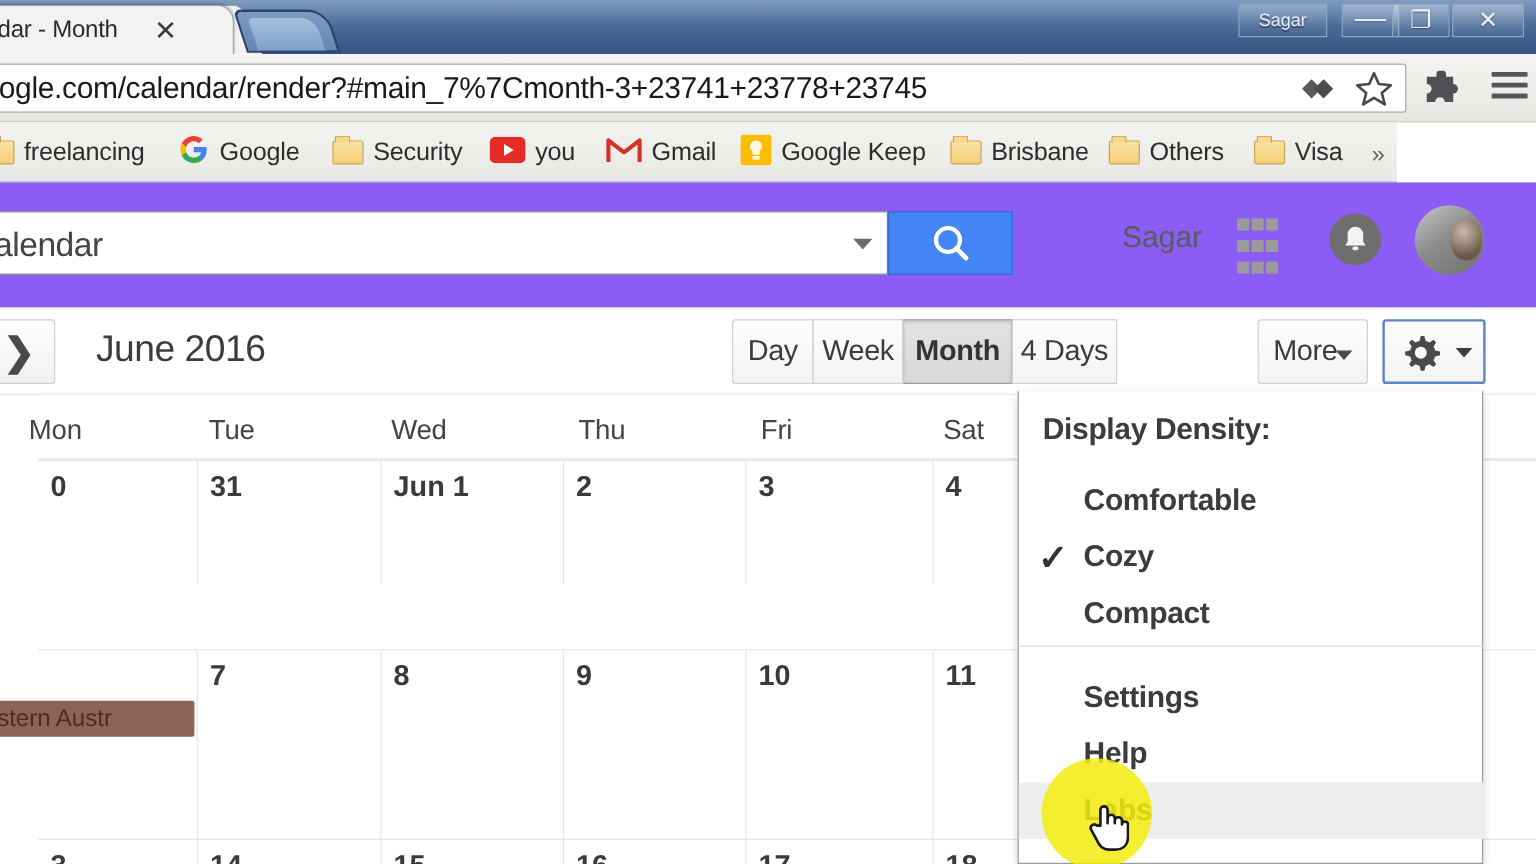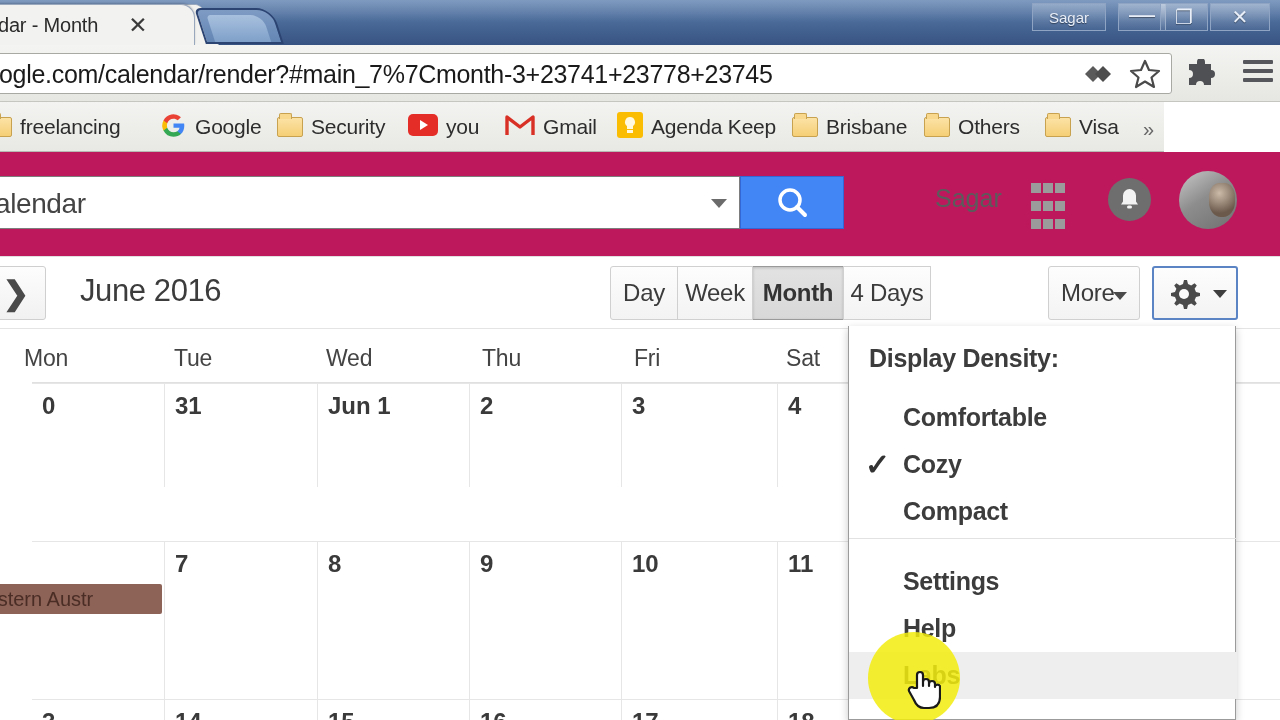--- a/index.html
+++ b/index.html
@@ -119,21 +119,21 @@
     background: #f8d88c; border: 1px solid #c8a24e; border-bottom: none;
     border-top-left-radius: 2px; border-top-right-radius: 2px;
   }
   #bm-overflow {
     position: absolute; right: 10px; top: 16px; font-size: 20px; color: #666; cursor: pointer;
   }
 
   
   #gcal-header {
     position: absolute; left: 0; top: 152px; width: 1280px; height: 105px;
-    background: #be185d; border-bottom: 1px solid #e0e0e0;
+    background: #8b5cf6; border-bottom: 1px solid #e0e0e0;
   }
   #search-box {
     position: absolute; left: -16px; top: 24px; width: 756px; height: 53px;
     background: #fff; border: 1px solid #7d7d7d;
   }
   #search-input-text {
     position: absolute; left: 10px; top: 10px; right: 46px;
     font-size: 28px; line-height: 33px; color: #444; letter-spacing: -.4px;
     white-space: nowrap; overflow: hidden;
   }
@@ -323,21 +323,21 @@
       <span></span>
       <span></span>
     </div>
   </div>
 
   <div id="bookmarks-bar">
     <div class="bookmark" style="left:-14px">
       <span class="folder-icon"></span>
       <span class="bm-label">freelancing</span>
     </div>
-    <div class="bookmark" style="left:160px">
+    <div class="bookmark" style="left:148px">
       <span>
         <svg width="27" height="27" viewBox="0 0 24 24">
           <path fill="#4285F4" d="M21.6 12.2c0-.7-.1-1.4-.2-2H12v3.9h5.4a4.6 4.6 0 0 1-2 3v2.5h3.2c1.9-1.7 3-4.3 3-7.4z"></path>
           <path fill="#34A853" d="M12 22c2.7 0 5-.9 6.6-2.4l-3.2-2.5c-.9.6-2 .9-3.4.9-2.6 0-4.8-1.7-5.6-4.1H3.1v2.6A10 10 0 0 0 12 22z"></path>
           <path fill="#FBBC05" d="M6.4 13.9a6 6 0 0 1 0-3.8V7.5H3.1a10 10 0 0 0 0 9l3.3-2.6z"></path>
           <path fill="#EA4335" d="M12 5.9c1.5 0 2.8.5 3.8 1.5l2.8-2.8A10 10 0 0 0 3.1 7.5l3.3 2.6C7.2 7.6 9.4 5.9 12 5.9z"></path>
         </svg>
       </span>
       <span class="bm-label">Google</span>
     </div>
@@ -363,21 +363,21 @@
       <span class="bm-label">Gmail</span>
     </div>
     <div class="bookmark" style="left:617px">
       <span>
         <svg width="26" height="26" viewBox="0 0 26 26">
           <rect x="0" y="0" width="26" height="26" rx="3" fill="#fbbc04"></rect>
           <path d="M13 5 a5 5 0 0 1 3 9 v3 h-6 v-3 a5 5 0 0 1 3 -9 z" fill="#fff9e0"></path>
           <rect x="10" y="18" width="6" height="3" fill="#fff9e0"></rect>
         </svg>
       </span>
-      <span class="bm-label">Agenda Keep</span>
+      <span class="bm-label">Google Keep</span>
     </div>
     <div class="bookmark" style="left:792px">
       <span class="folder-icon"></span>
       <span class="bm-label">Brisbane</span>
     </div>
     <div class="bookmark" style="left:924px">
       <span class="folder-icon"></span>
       <span class="bm-label">Others</span>
     </div>
     <div class="bookmark" style="left:1045px">

